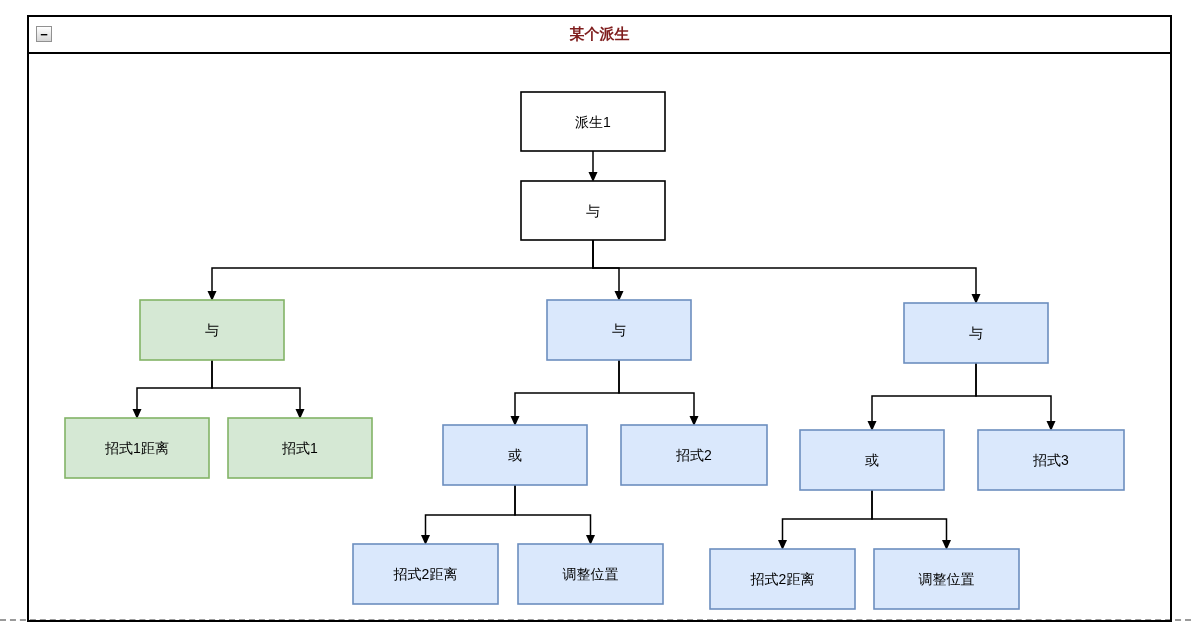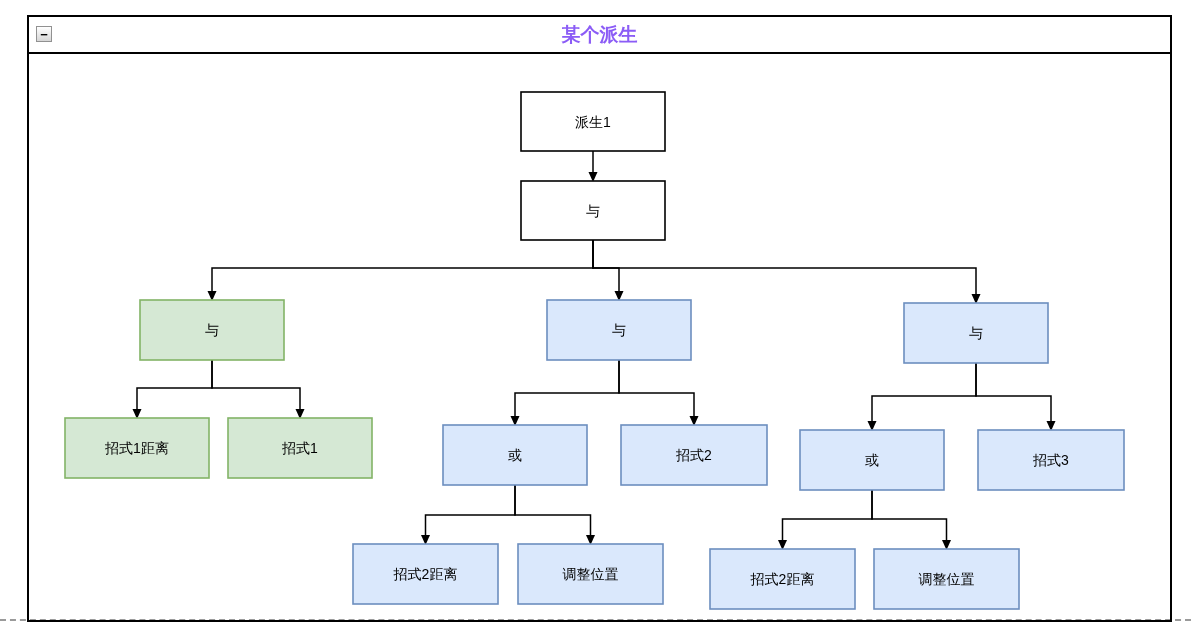--- a/index.html
+++ b/index.html
@@ -32,21 +32,21 @@
     position: absolute;
     left: 0; top: 0; right: 0;
     height: 35px;
     border-bottom: 2px solid #000000;
     background: #ffffff;
   }
   .title {
     position: absolute;
     left: 0; right: 0; top: 0; bottom: 0;
     display: flex; align-items: center; justify-content: center;
-    font-size: 19px; font-weight: bold; color: #8b5cf6; font-family: Liberation Serif, serif;
+    font-size: 15px; font-weight: bold; color: #7f1d1d; font-family: Liberation Serif, serif;
   }
   .collapse-btn {
     position: absolute;
     left: 7px; top: 9px;
     width: 16px; height: 16px;
     box-sizing: border-box;
     border: 1px solid #919191;
     background: linear-gradient(180deg, #ffffff 0%, #d6d6d6 100%);
     display: flex; align-items: center; justify-content: center;
     font-size: 13px; font-weight: bold; line-height: 1;

